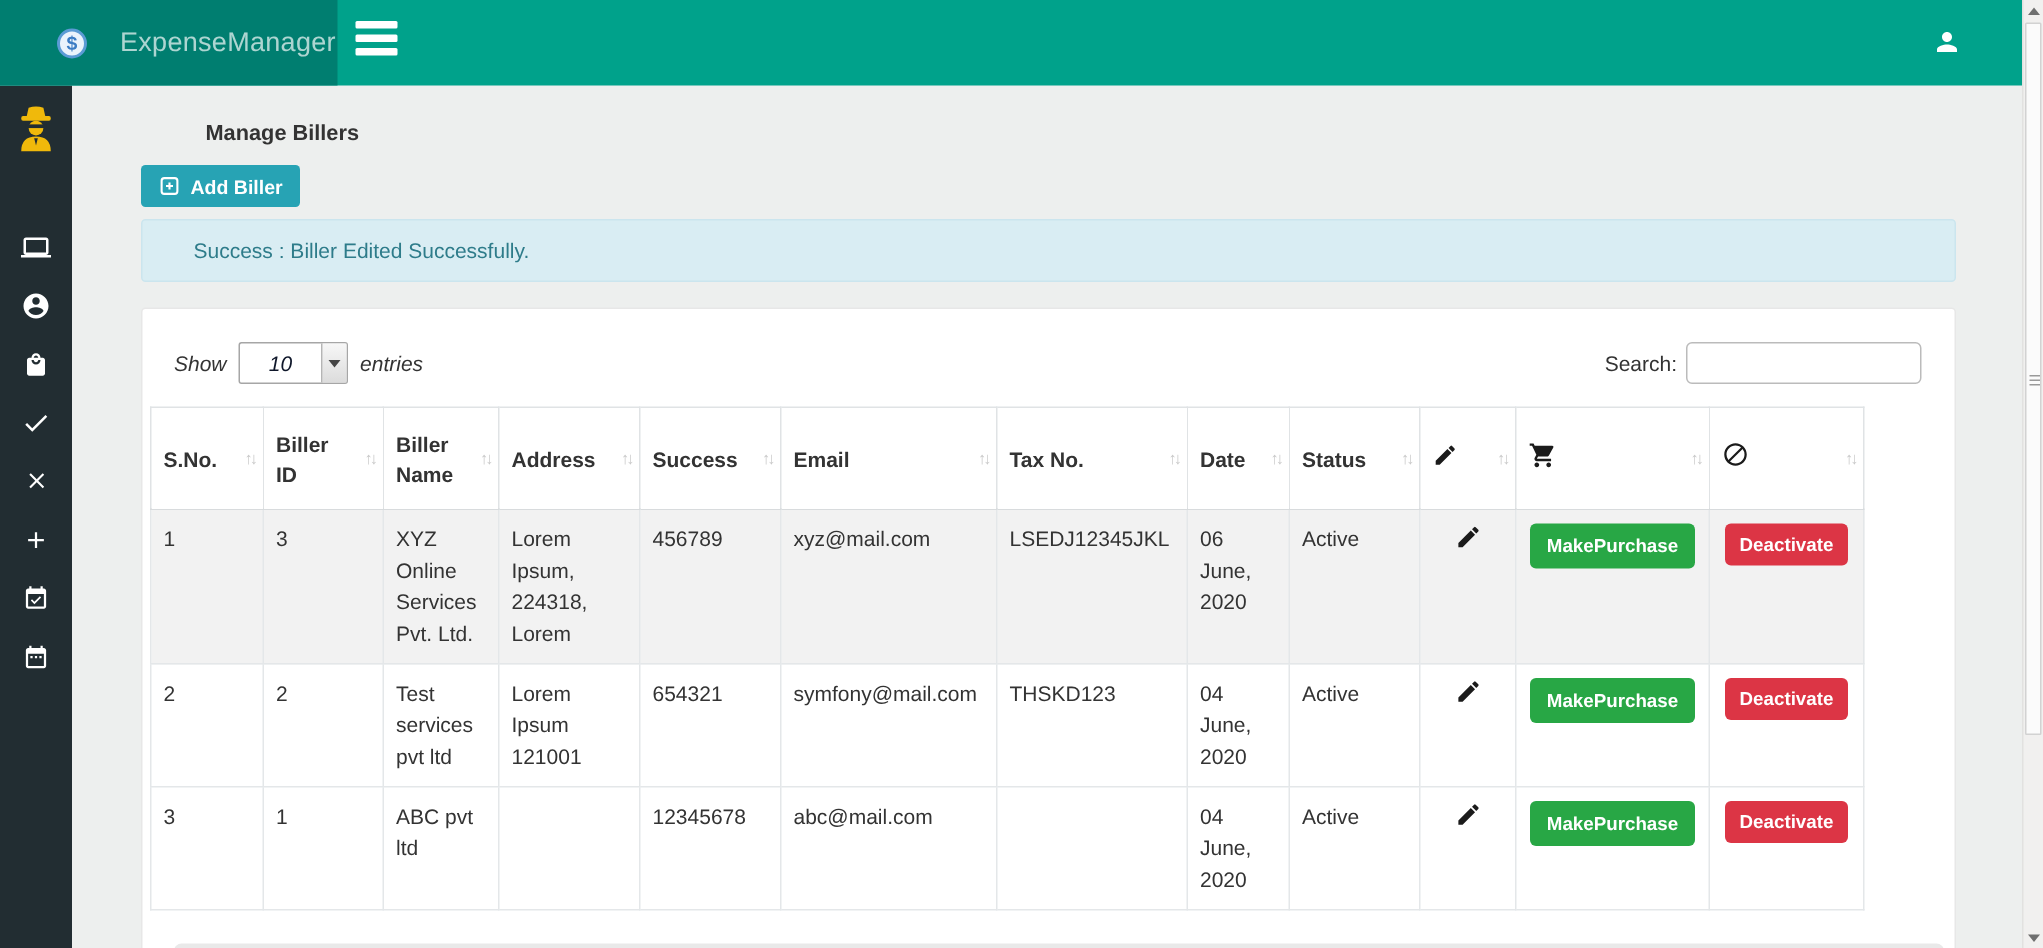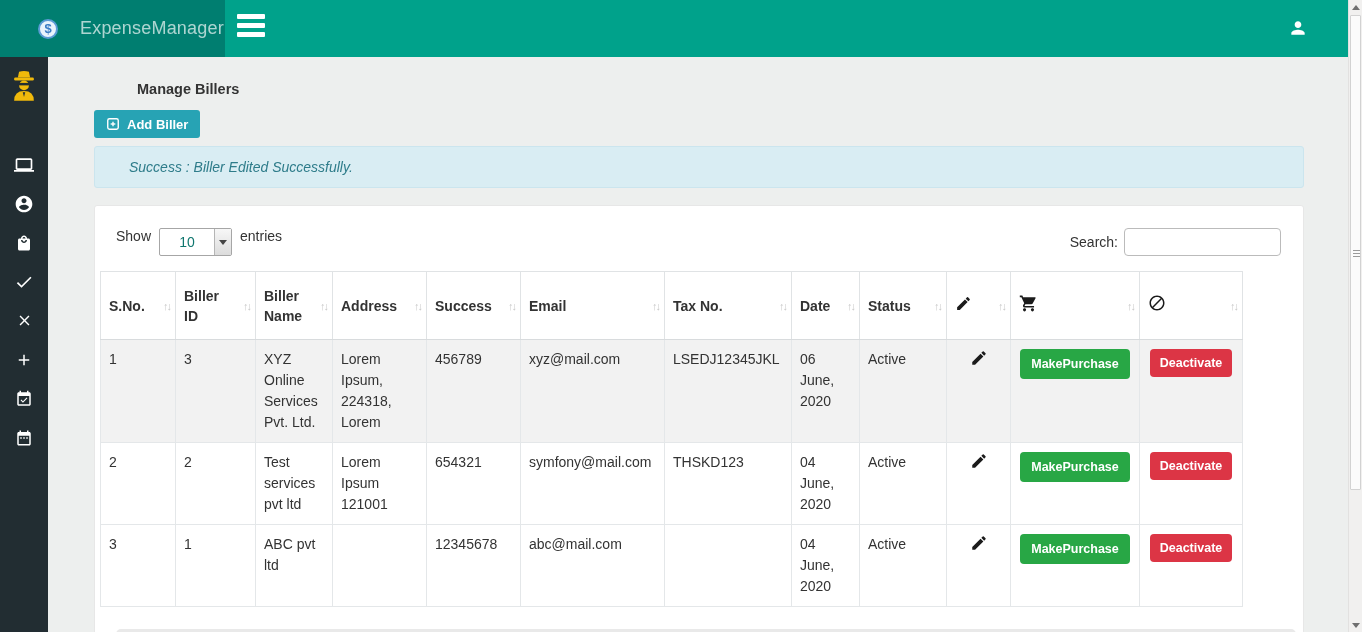--- a/index.html
+++ b/index.html
@@ -19,28 +19,28 @@
   
   .sidebar { position:absolute; left:0; top:57px; width:48px; height:575px; background:#222d32; z-index:2; }
   .side-item { width:48px; height:39px; display:flex; align-items:center; justify-content:center; cursor:pointer; }
   .side-item.spy { height:58px; }
   .side-item svg { fill:#fff; }
   .side-item.spy svg { fill:#f0b90b; }
 
   
   .page-title { position:absolute; left:94px; top:81px; font-size:14.5px; font-weight:bold; color:#333; z-index:1;margin-left:43px; }
   .btn-add { position:absolute; left:94px; top:110px; height:28px; padding:0 12px; background:#27a3b4; color:#fff; border:none; border-radius:3px; font-family:"Liberation Sans",sans-serif; font-size:13px; font-weight:bold; display:flex; align-items:center; gap:7px; cursor:pointer; z-index:1; }
-  .alert { position:absolute; left:94px; top:146px; width:1210px; height:42px; background:#d9edf3; border:1px solid #cbe5ee; border-radius:3px; color:#2e7c8a; font-size:14px; display:flex; align-items:center; padding-left:34px; z-index:1;font-style:italic; }
+  .alert { position:absolute; left:94px; top:146px; width:1210px; height:42px; background:#d9edf3; border:1px solid #cbe5ee; border-radius:3px; color:#2e7c8a; font-size:14px; display:flex; align-items:center; padding-left:34px; z-index:1; }
 
   .card { position:absolute; left:94px; top:205px; width:1210px; height:470px; background:#fff; border:1px solid #e7e7e7; border-radius:3px; z-index:1; }
 
   
-  .show-group { position:absolute; left:21px; top:22px; display:flex; font-size:14px; color:#333; }
+  .show-group { position:absolute; left:21px; top:22px; display:flex; align-items:center; font-size:14px; color:#333;font-style:italic; }
   .fake-select { width:73px; height:28px; background:#fff; border:1px solid #a6a6a6; border-radius:2px; display:inline-flex; margin:0 8px; cursor:pointer; }
-  .fs-value { flex:1; text-align:center; line-height:26px; font-size:14px; color:#0f766e; }
+  .fs-value { flex:1; text-align:center; line-height:26px; font-size:14px; color:#0f172a; }
   .fs-btn { width:17px; border-left:1px solid #b5b5b5; background:linear-gradient(#f7f7f7,#dcdcdc); display:flex; align-items:center; justify-content:center; }
   .fs-arrow { width:0; height:0; border-left:4px solid transparent; border-right:4px solid transparent; border-top:5px solid #444; }
   .search-group { position:absolute; right:22px; top:22px; display:flex; align-items:center; font-size:14px; color:#333; }
   .search-input { width:157px; height:28px; margin-left:6px; border:1px solid #bbb; border-radius:4px; padding:0 8px; font-family:"Liberation Sans",sans-serif; font-size:13px; }
 
   
   table.billers { position:absolute; left:5px; top:65px; width:1142px; border-collapse:collapse; table-layout:fixed; font-size:14px; color:#333; }
   .billers th { height:68px; vertical-align:middle; text-align:left; font-weight:bold; padding:6px 20px 6px 8px; border:1px solid #e0e3e5; border-bottom:1px solid #d8dbdd; position:relative; background:#fff; line-height:20px; cursor:pointer; }
   .billers td { vertical-align:top; padding:9px 8px; border:1px solid #e4e7e9; line-height:21px; }
   .billers tr.odd td { background:#f2f2f2; }

